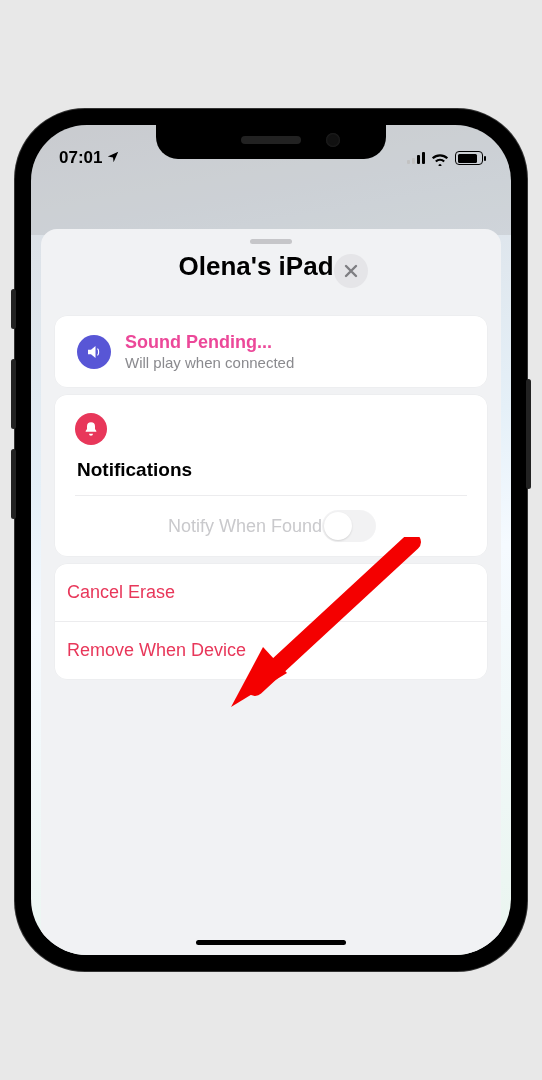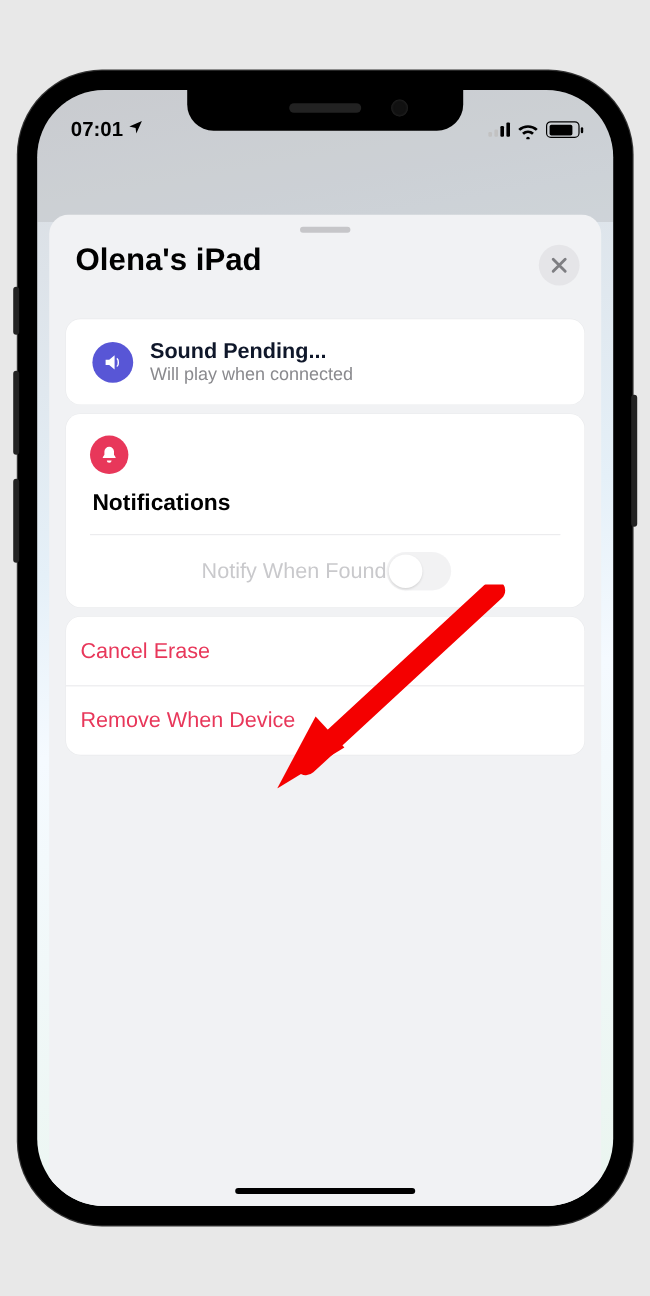--- a/index.html
+++ b/index.html
@@ -7,21 +7,21 @@
       background: #e8e8e8;
       display: flex;
       justify-content: center;
       align-items: center;
       height: 1080px;
       width: 542px;
       font-family: -apple-system, "Helvetica Neue", Arial, sans-serif;
     }
     .phone-frame {
       width: 512px;
-      height: 962px;
+      height: 862px;
       background: #000;
       border-radius: 70px;
       padding: 16px;
       position: relative;
       box-shadow: 0 0 0 1px #333;
     }
     .side-btn { position: absolute; background:#222; border-radius:3px; }
     .side-btn.left1 { left:-4px; top:180px; width:5px; height:40px; }
     .side-btn.left2 { left:-4px; top:250px; width:5px; height:70px; }
     .side-btn.left3 { left:-4px; top:340px; width:5px; height:70px; }
@@ -83,40 +83,40 @@
       top:104px;
       bottom:0;
       background:#f1f2f4;
       border-top-left-radius:16px;
       border-top-right-radius:16px;
       z-index:10;
       padding: 0;
     }
     .grabber { width:42px; height:5px; background:#c6c6c9; border-radius:3px; margin:10px auto 6px;}
     .sheet-header{
-      display:flex; align-items:flex-start; justify-content:space-between;
+      display:flex; align-items:flex-start; justify-content:center;
       padding: 2px 18px 20px 22px;
     }
     .sheet-title { font-size:26px; font-weight:700; color:#000; line-height:1.1;}
     .sheet-sub { font-size:16px; font-weight:400; color:#8a8a8e; margin-top:3px;}
     .close-btn {
       width:34px;height:34px;border-radius:50%;
       background:#e5e5e8; display:flex;align-items:center;justify-content:center;
       color:#7e7e82;font-size:18px;font-weight:400; cursor:pointer;
       margin-top:2px;
     }
     .card {
       background:#fff;
       margin: 8px 14px;
       border-radius:12px;
       box-shadow: 0 0 0 0.5px rgba(0,0,0,0.03);
     }
     .sound-row { display:flex; align-items:center; gap:14px; padding:16px 22px;}
     .sound-icon { width:34px;height:34px;border-radius:50%; background:#5856d6; display:flex;align-items:center;justify-content:center; color:#fff; flex-shrink:0;}
-    .sound-texts .t1{ font-size:18px; font-weight:600; color:#0f172a;}
+    .sound-texts .t1{ font-size:18px; font-weight:600; color:#ec4899;}
     .sound-texts .t2{ font-size:15px; color:#8a8a8e; margin-top:1px;}
     .notif-card { padding:18px 20px 0;}
     .bell-icon { width:32px;height:32px;border-radius:50%; background:#e8375a; display:flex;align-items:center;justify-content:center; color:#fff;}
     .notif-title{ font-size:19px; font-weight:700; color:#000; margin:14px 0 14px 2px;}
     .divider{ height:1px; background:#ececee; margin:0;}
     .notify-row { display:flex; align-items:center; justify-content:center; padding:14px 0 14px 2px;}
     .notify-label { font-size:18px; color:#c9c9cc;}
     .toggle { width:54px;height:32px;border-radius:16px;background:#e9e9eb;position:relative;opacity:0.55;}
     .toggle .knob{ position:absolute;left:2px;top:2px;width:28px;height:28px;border-radius:50%;background:#fff;box-shadow:0 1px 2px rgba(0,0,0,0.25);}
     .action-row { padding:18px 20px; font-size:18px; color:#e8375a;}

